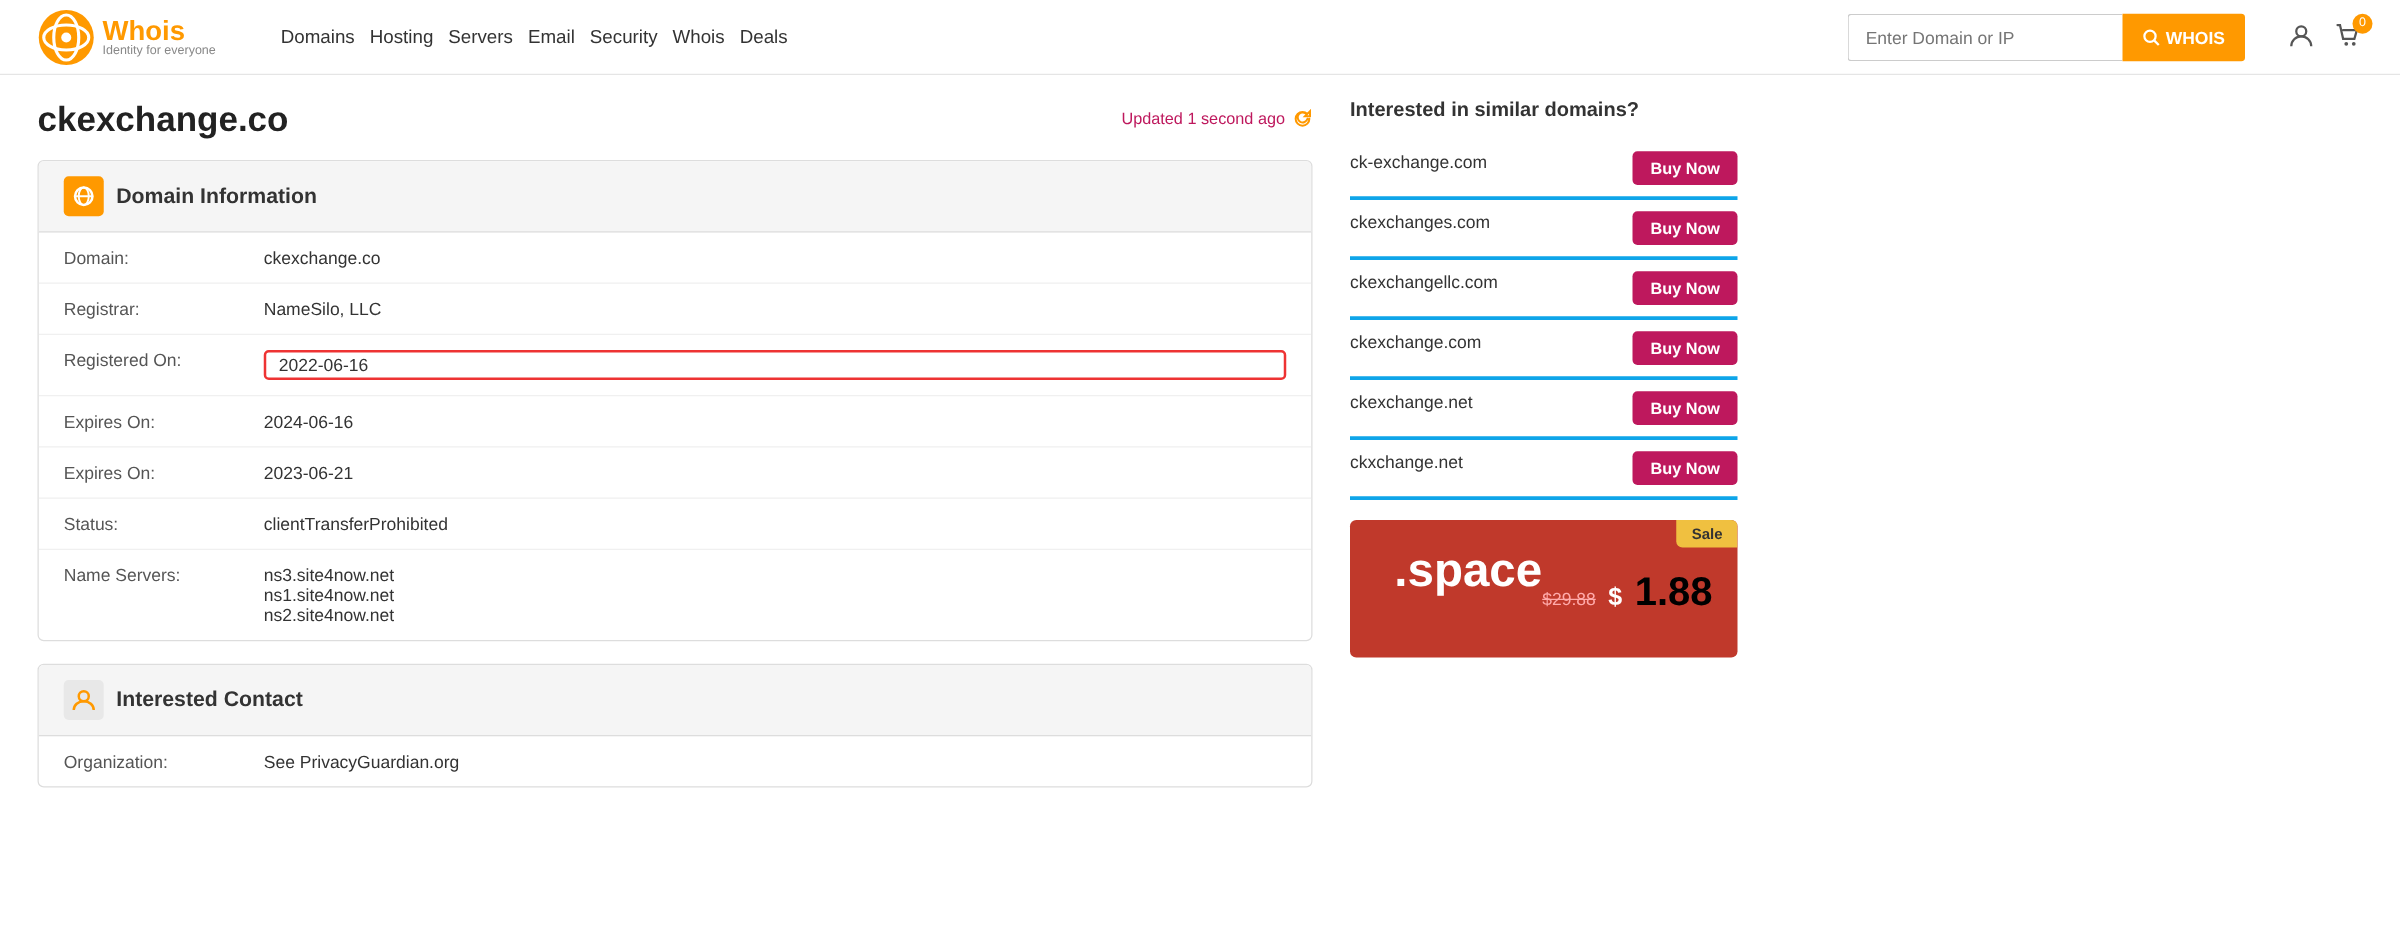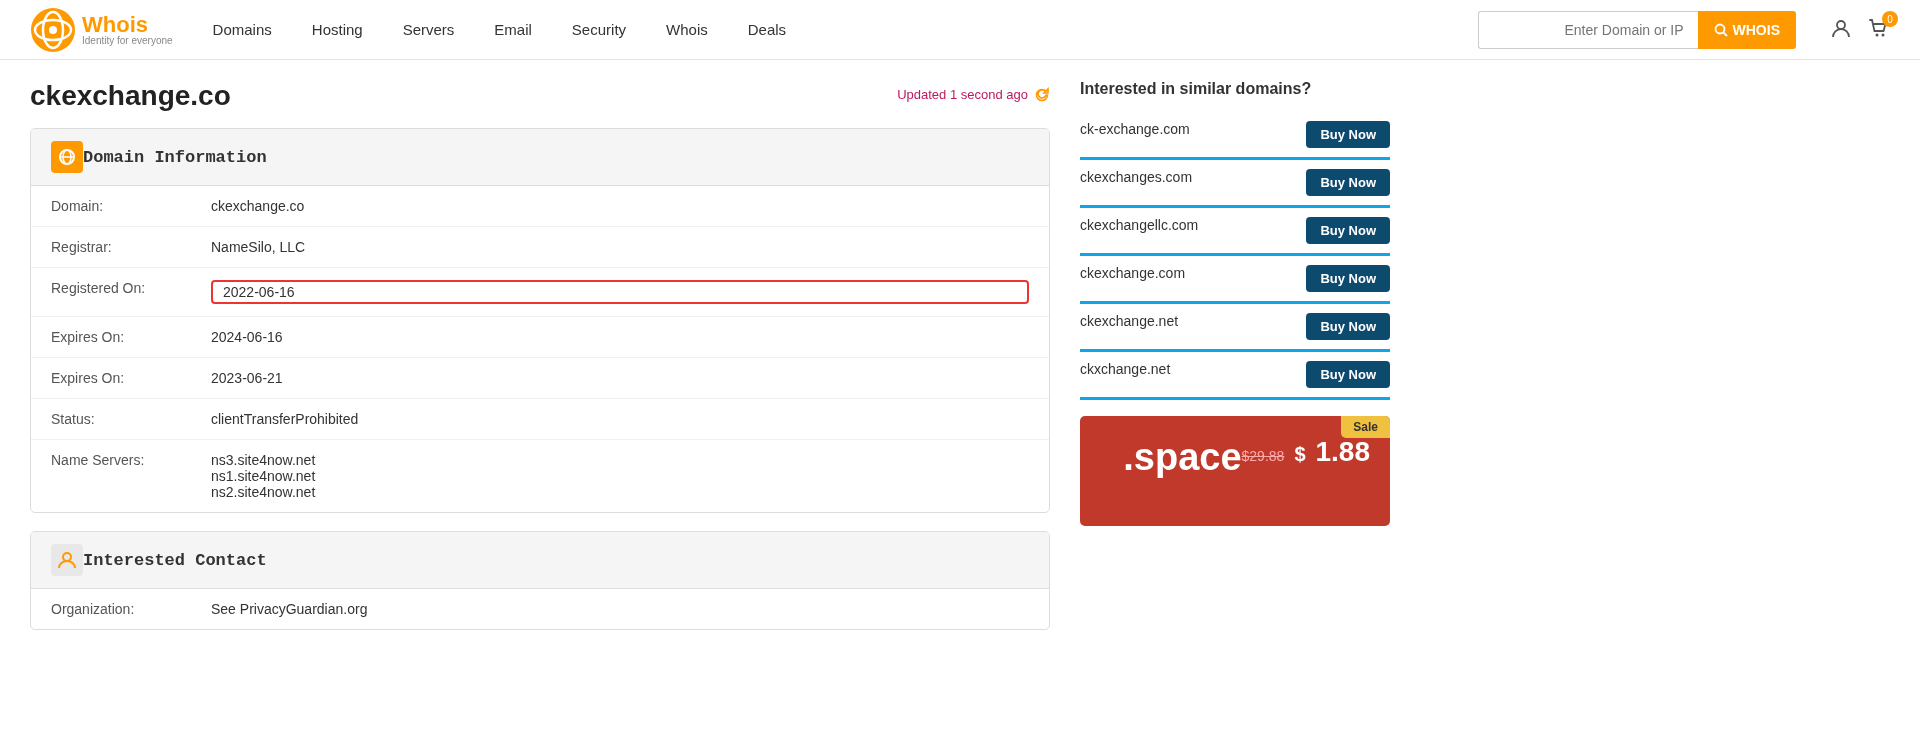--- a/index.html
+++ b/index.html
@@ -35,22 +35,22 @@
       font-weight: bold;
       color: #f90;
     }
     .logo-tagline {
       font-size: 10px;
       color: #888;
     }
     .nav {
       display: flex;
       align-items: center;
-      gap: 40px;
-      margin-left: 20px;
+      gap: 12px;
+      margin-left: 32px;
       flex: 1;
     }
     .nav-item {
       font-size: 15px;
       color: #333;
       text-decoration: none;
       cursor: pointer;
     }
     .search-area {
       display: flex;
@@ -59,21 +59,20 @@
     }
     .search-input {
       border: 1px solid #ccc;
       border-right: none;
       padding: 8px 14px;
       font-size: 14px;
       width: 220px;
       outline: none;
       height: 38px;
       border-radius: 3px 0 0 3px;
-      text-align: right;
     }
     .search-btn {
       background: #f90;
       border: none;
       color: #fff;
       padding: 0 16px;
       height: 38px;
       font-size: 14px;
       font-weight: bold;
       cursor: pointer;
@@ -154,22 +153,22 @@
       border: 1px solid #ddd;
       border-radius: 5px;
       margin-bottom: 18px;
       overflow: hidden;
     }
     .card-header {
       background: #f5f5f5;
       padding: 12px 20px;
       display: flex;
       align-items: center;
+      gap: 10px;
       border-bottom: 1px solid #ddd;
-      font-family: Liberation Mono, monospace;
     }
     .card-header-icon {
       width: 32px;
       height: 32px;
       background: #f90;
       border-radius: 4px;
       display: flex;
       align-items: center;
       justify-content: center;
       color: #fff;
@@ -218,21 +217,21 @@
       align-items: flex-start;
       justify-content: space-between;
       padding: 9px 0;
       border-bottom: 3px solid #0ea5e9;
     }
     .similar-domain {
       font-size: 14px;
       color: #333;
     }
     .buy-now-btn {
-      background: #0c4a6e;
+      background: #be185d;
       color: #fff;
       border: none;
       border-radius: 4px;
       padding: 6px 14px;
       font-size: 13px;
       font-weight: bold;
       cursor: pointer;
     }
 
     
@@ -269,23 +268,24 @@
       display: flex;
       align-items: baseline;
       gap: 10px;
     }
     .sale-old-price {
       font-size: 14px;
       color: #ffaaaa;
       text-decoration: line-through;
     }
     .sale-new-price {
-      font-size: 28px;
-      font-weight: bold;
-      color: #ffffff;
+      font-size: 32px;
+      font-weight: bold;
+      color: #000000;
+      margin-top: 19px;
     }
     .sale-dollar {
       font-size: 20px;
       color: #fff;
       font-weight: bold;
     }
   </style>
 </head>
 <body>
 

